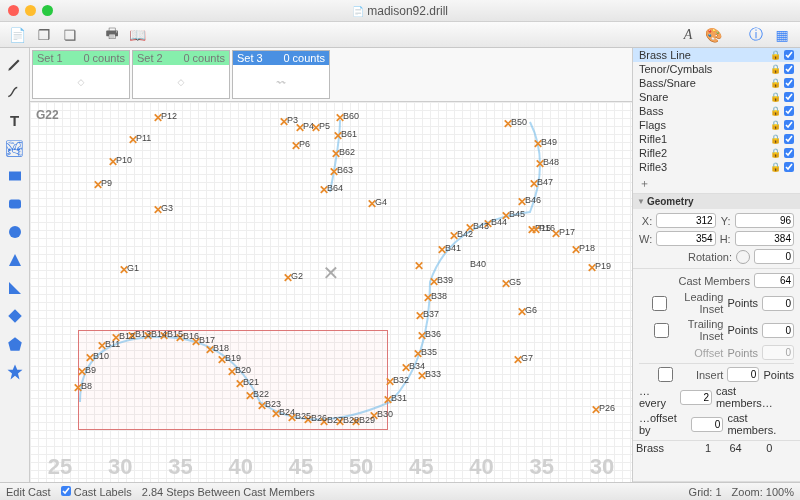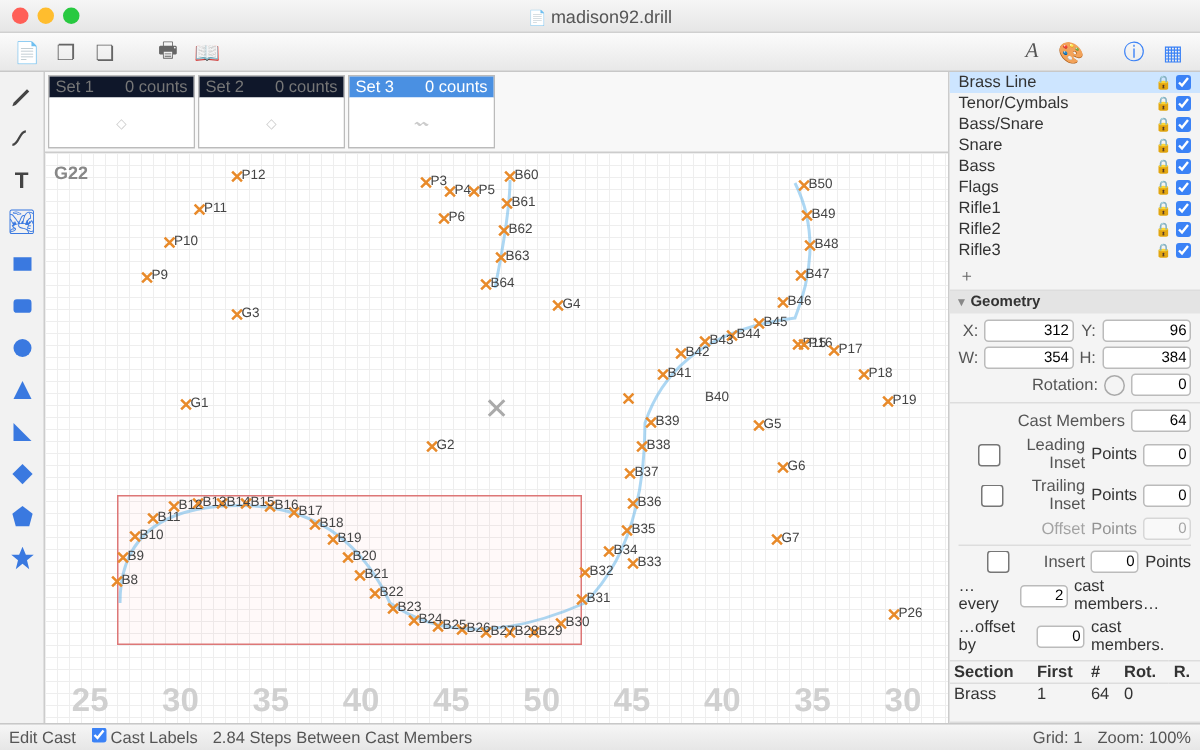--- a/index.html
+++ b/index.html
@@ -18,21 +18,21 @@
 .body { flex: 1; display: flex; overflow: hidden; }
 
 .tool-strip { width: 30px; background: #f2f2f2; border-right: 1px solid #ccc; display: flex; flex-direction: column; align-items: center; padding-top: 4px; gap: 4px; }
 .tool-strip .tool { width: 24px; height: 24px; display: flex; align-items: center; justify-content: center; font-size: 16px; color: #3a79e0; cursor: pointer; }
 .tool svg { width: 18px; height: 18px; }
 
 .center { flex: 1; display: flex; flex-direction: column; overflow: hidden; }
 
 .set-bar { height: 54px; background: #f8f8f8; border-bottom: 1px solid #ccc; display: flex; gap: 2px; padding: 2px; }
 .set-thumb { width: 98px; border: 1px solid #bbb; background: #fff; display: flex; flex-direction: column; }
-.set-thumb .hdr { height: 14px; background: #0f172a; font-size: 9px; color: #777; display: flex; justify-content: space-between; padding: 0 4px; align-items: center; }
+.set-thumb .hdr { height: 14px; background: #86efac; font-size: 9px; color: #777; display: flex; justify-content: space-between; padding: 0 4px; align-items: center; }
 .set-thumb.sel .hdr { background: #4a90e2; color: #fff; }
 .set-thumb .pv { flex: 1; background: #fff; font-size: 9px; color: #ccc; display: flex; align-items: center; justify-content: center; }
 
 .canvas { flex: 1; background: #fff; position: relative; overflow: hidden;
   background-image:
     linear-gradient(#eee 1px, transparent 1px),
     linear-gradient(90deg, #eee 1px, transparent 1px),
     linear-gradient(#d8d8d8 1px, transparent 1px),
     linear-gradient(90deg, #d8d8d8 1px, transparent 1px);
   background-size: 8px 8px, 8px 8px, 40px 40px, 40px 40px;
@@ -225,21 +225,21 @@
         </div>
         <div class="perf" style="left: 308px; top: 54px;">
           <span class="plabel">B62</span>
         </div>
         <div class="perf" style="left: 306px; top: 72px;">
           <span class="plabel">B63</span>
         </div>
         <div class="perf" style="left: 296px; top: 90px;">
           <span class="plabel">B64</span>
         </div>
-        <div class="perf" style="left: 508px; top: 24px; text-decoration: underline;">
+        <div class="perf" style="left: 480px; top: 24px; text-decoration: underline;">
           <span class="plabel">B50</span>
         </div>
         <div class="perf" style="left: 510px; top: 44px;">
           <span class="plabel">B49</span>
         </div>
         <div class="perf" style="left: 512px; top: 64px;">
           <span class="plabel">B48</span>
         </div>
         <div class="perf" style="left: 506px; top: 84px;">
           <span class="plabel">B47</span>
@@ -375,21 +375,21 @@
         </div>
         <div class="perf" style="left: 564px; top: 168px;">
           <span class="plabel">P19</span>
         </div>
         <div class="perf" style="left: 568px; top: 310px;">
           <span class="plabel">P26</span>
         </div>
         <div class="perf" style="left: 96px; top: 170px;">
           <span class="plabel">G1</span>
         </div>
-        <div class="perf" style="left: 260px; top: 178px; margin-top: 20px;">
+        <div class="perf" style="left: 260px; top: 178px;">
           <span class="plabel">G2</span>
         </div>
         <div class="perf" style="left: 130px; top: 110px;">
           <span class="plabel">G3</span>
         </div>
         <div class="perf" style="left: 344px; top: 104px;">
           <span class="plabel">G4</span>
         </div>
         <div class="perf" style="left: 478px; top: 184px;">
           <span class="plabel">G5</span>
@@ -512,27 +512,20 @@
             <span>cast members…</span>
           </div>
         <div class="insp-full">
             <span>…offset by</span>
             <input style="width: 32px;" value="0">
             <span>cast members.</span>
           </div>
       </div>
       <table class="cast-tbl">
         <tbody>
-            <tr>
-              <th>Section</th>
-              <th>First</th>
-              <th>#</th>
-              <th>Rot.</th>
-              <th>R.</th>
-            </tr>
         <tr>
               <td>Brass</td>
               <td>1</td>
               <td>64</td>
               <td>0</td>
               <td></td>
             </tr>
       </tbody>
         </table>
 

